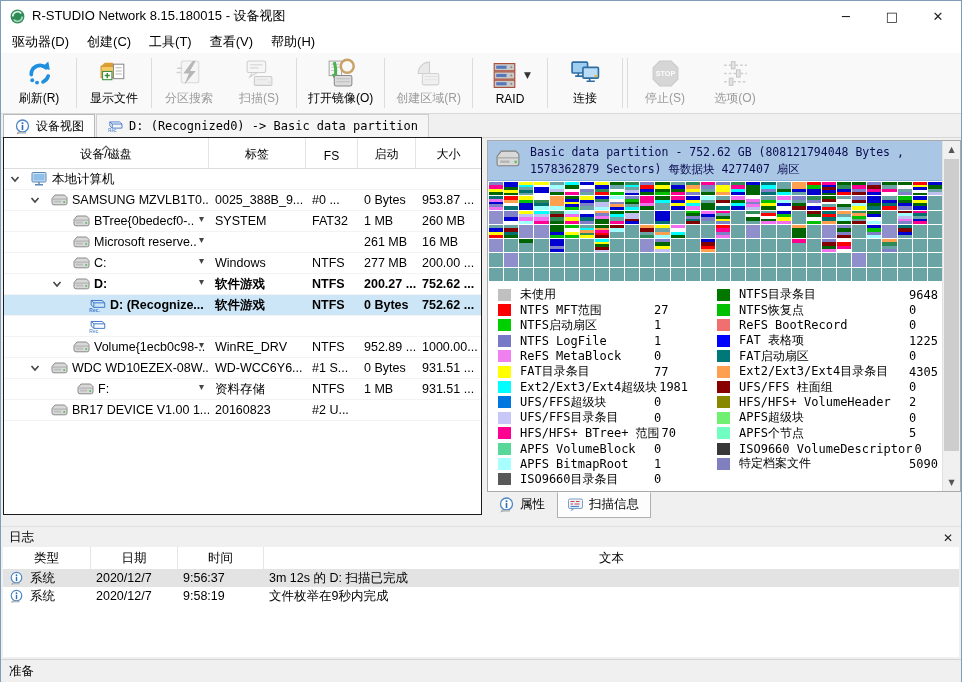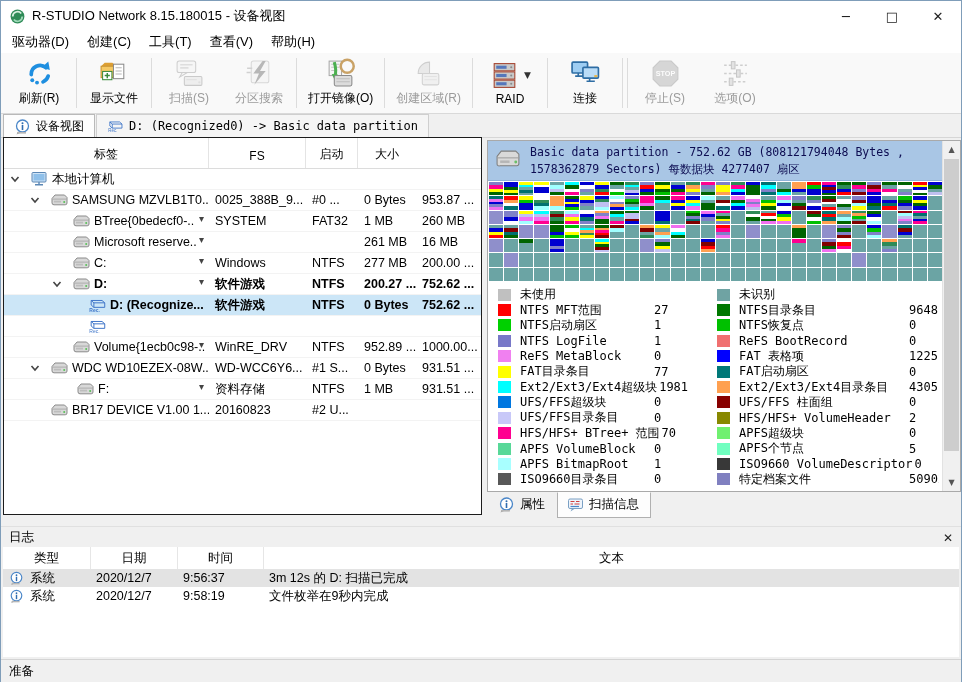--- a/index.html
+++ b/index.html
@@ -183,39 +183,39 @@
               <rect x="3.5" y="13" width="9" height="8" fill="#fff" stroke="#3b8a3b"></rect>
               <path d="M5.5 17h5M8 14.5v5" stroke="#3b8a3b" stroke-width="1.4"></path>
             </svg></div>
         </div>
         <div class="tlabel">显示文件</div>
       </div>
       <div class="tsep"></div>
       <div class="tbtn disabled">
         <div class="ticon-row">
           <div class="ticon"><svg viewBox="0 0 30 30">
+              <rect x="7" y="3" width="17" height="21" rx="2" fill="#f0f0f0" stroke="#b0b0b0"></rect>
+              <path d="M18 3l-9 12h5.5L10 26l11-13.5h-5.5L21 3z" fill="#666"></path>
+              <path d="M3 10h5M2.5 14h4" stroke="#a0a0a0" stroke-width="1.4"></path>
+            </svg></div>
+        </div>
+        <div class="tlabel">分区搜索</div>
+      </div>
+      <div class="tbtn disabled">
+        <div class="ticon-row">
+          <div class="ticon"><svg viewBox="0 0 30 30">
               <rect x="3" y="3" width="18" height="11" rx="2" fill="#f2f2f2" stroke="#9a9a9a"></rect>
               <path d="M6 6.5h12M6 9.5h8" stroke="#9fc2e0" stroke-width="1.6"></path>
               <path d="M8 14l-2.5 4.5L13 14z" fill="#f2f2f2" stroke="#9a9a9a"></path>
               <rect x="10" y="18" width="17" height="8.5" rx="1" fill="#e0e0e0" stroke="#909090"></rect>
               <path d="M12 21h10" stroke="#c0c0c0"></path>
               <circle cx="24.5" cy="23.5" r="1.1" fill="#9fd09f"></circle>
             </svg></div>
         </div>
         <div class="tlabel">扫描(S)</div>
-      </div>
-      <div class="tbtn disabled">
-        <div class="ticon-row">
-          <div class="ticon"><svg viewBox="0 0 30 30">
-              <rect x="7" y="3" width="17" height="21" rx="2" fill="#f0f0f0" stroke="#b0b0b0"></rect>
-              <path d="M18 3l-9 12h5.5L10 26l11-13.5h-5.5L21 3z" fill="#666"></path>
-              <path d="M3 10h5M2.5 14h4" stroke="#a0a0a0" stroke-width="1.4"></path>
-            </svg></div>
-        </div>
-        <div class="tlabel">分区搜索</div>
       </div>
       <div class="tsep"></div>
       <div class="tbtn">
         <div class="ticon-row">
           <div class="ticon"><svg viewBox="0 0 30 30">
               <rect x="4" y="3" width="12" height="14" fill="#f6f6f6" stroke="#a8a8a8"></rect>
               <path d="M6 6h8M6 9h8M6 12h5" stroke="#c6c6c6"></path>
               <circle cx="21.5" cy="8" r="6.3" fill="none" stroke="#c9a266" stroke-width="2.4"></circle>
               <path d="M9 4q2.5 9 .5 13" fill="none" stroke="#4caf50" stroke-width="3"></path>
               <polygon points="6.5,15.5 12.5,16 9.5,21.5" fill="#4caf50"></polygon>
@@ -319,20 +319,23 @@
             <path d="M3.5 3.5h12l3 2.6v5h-12l-3-2.6z" fill="none" stroke="#3f76c9" stroke-width="1.1"></path>
             <path d="M3.5 3.5l3 2.6h12M6.5 6.1v5" fill="none" stroke="#3f76c9" stroke-width="1.1"></path>
             <text x="1.5" y="16.5" font-size="5.5" fill="#3f76c9" font-family="sans-serif">Rec.</text>
           </svg></div>
         <div class="tab-label mono">D: (Recognized0) -&gt; Basic data partition</div>
       </div>
     </div>
 
   <div class="left-panel">
     <div class="thead" id="thead">
+        <div class="hcell">设备/磁盘<span class="sortcaret"><svg width="10" height="6" viewBox="0 0 10 6">
+              <polyline points="1,5 5,1 9,5" fill="none" stroke="#666" stroke-width="1.2"></polyline>
+            </svg></span></div>
         <div class="hcell">标签</div>
         <div class="hcell">FS</div>
         <div class="hcell">启动</div>
         <div class="hcell">大小</div>
       </div>
     <div id="device-rows">
         <div class="trow">
           <div class="cell dev">
             <div class="expander" style="left: 5px;"><svg viewBox="0 0 12 12">
                 <polyline points="2.5,4 6,8 9.5,4" fill="none" stroke="#444" stroke-width="1.6"></polyline>
@@ -1361,25 +1364,20 @@
           </div>
           <div class="leg-item col1">
             <div class="leg-swatch" style="background: rgb(168, 255, 255);"></div>
             <div class="leg-label">APFS BitmapRoot</div>
             <div class="leg-count">1</div>
           </div>
           <div class="leg-item col1">
             <div class="leg-swatch" style="background: rgb(88, 88, 88);"></div>
             <div class="leg-label">ISO9660目录条目</div>
             <div class="leg-count">0</div>
-          </div>
-          <div class="leg-item col2">
-            <div class="leg-swatch" style="background: rgb(111, 163, 163);"></div>
-            <div class="leg-label">未识别</div>
-            <div class="leg-count"></div>
           </div>
           <div class="leg-item col2">
             <div class="leg-swatch" style="background: rgb(0, 120, 0);"></div>
             <div class="leg-label">NTFS目录条目</div>
             <div class="leg-count">9648</div>
           </div>
           <div class="leg-item col2">
             <div class="leg-swatch" style="background: rgb(0, 192, 0);"></div>
             <div class="leg-label">NTFS恢复点</div>
             <div class="leg-count">0</div>

